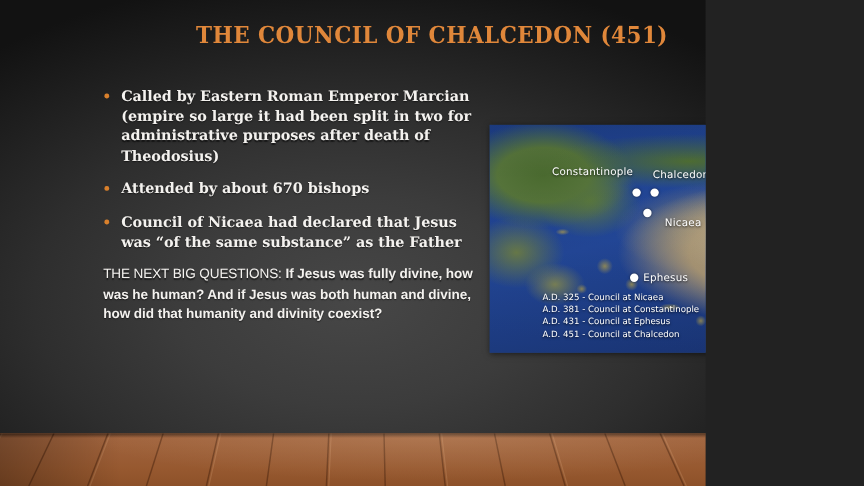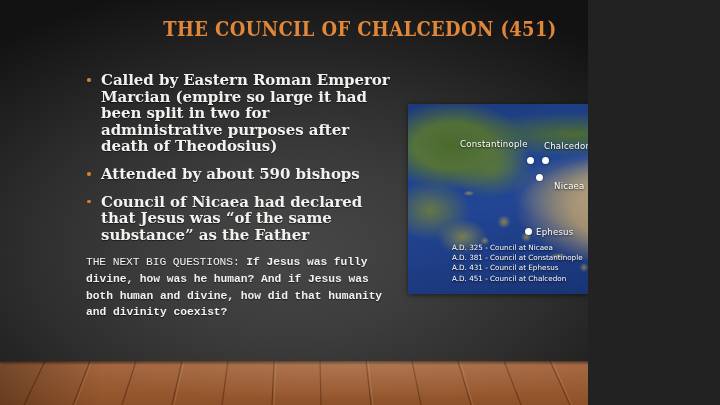--- a/index.html
+++ b/index.html
@@ -34,34 +34,34 @@
   #body{
     position:absolute;left:86px;top:72px;width:310px;
   }
   .bullet-row{
     position:relative;
     padding-left:15px;
     margin-bottom:11px;
     color:#f4f2ef;
     font-family:"DejaVu Serif",serif;
     font-weight:bold;
-    font-size:15px;
+    font-size:12px;
     line-height:16.6px;
     letter-spacing:-.05px;
     text-shadow:0 1px 1px rgba(0,0,0,.55);
   }
   .bullet-row .dot{
     position:absolute;left:1px;top:6px;
     width:3.6px;height:3.6px;border-radius:50%;
     background:#d9802c;
   }
   #closing{
     margin-top:3px;
     color:#f4f2ef;
-    font-family:Liberation Mono, monospace;
+    font-family:Liberation Sans, sans-serif;
     font-weight:bold;
     font-size:11.3px;
     line-height:16.6px;
     letter-spacing:-.05px;
     text-shadow:0 1px 1px rgba(0,0,0,.55);
   }
   #closing .lead{
     font-weight:normal;
     text-transform:uppercase;
     letter-spacing:-.1px;
@@ -172,21 +172,21 @@
 
   <div id="body">
 
     <div class="bullet-row">
       <span class="dot"></span>
       <span>Called by Eastern Roman Emperor Marcian (empire so large it had been split in two for administrative purposes after death of Theodosius)</span>
     </div>
 
     <div class="bullet-row">
       <span class="dot"></span>
-      <span>Attended by about 590 bishops</span>
+      <span>Attended by about 670 bishops</span>
     </div>
 
 
     <div class="bullet-row">
       <span class="dot"></span>
       <span>Council of Nicaea had declared that Jesus was “of the same substance” as the Father</span>
     </div>
 
     <div id="closing">
       <span class="lead">THE NEXT BIG QUESTIONS:</span><span> If Jesus was fully divine, how was he human? And if Jesus was both human and divine, how did that humanity and divinity coexist?</span>

